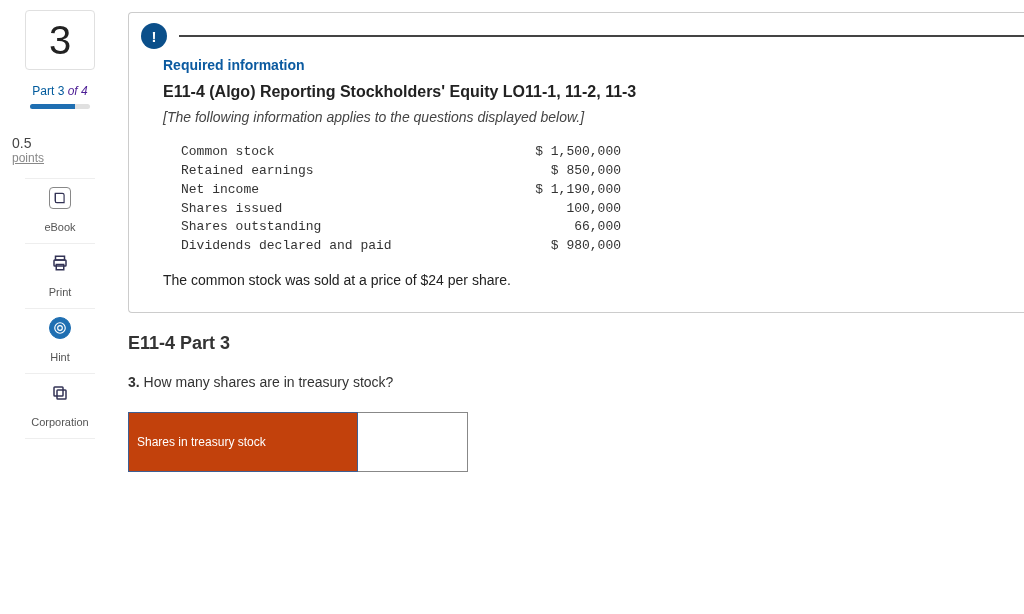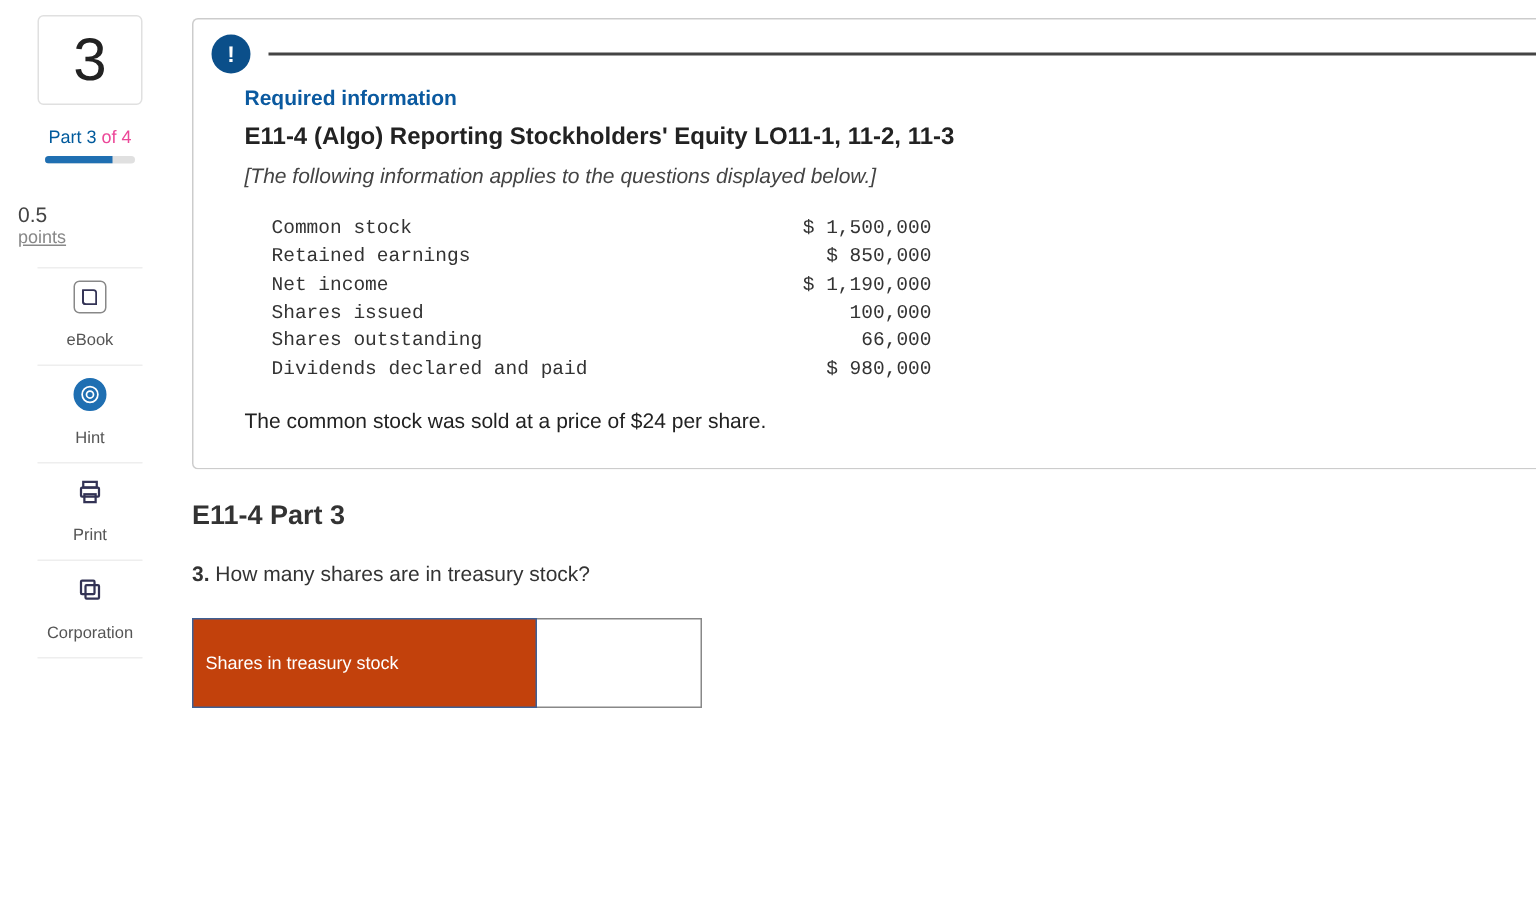--- a/index.html
+++ b/index.html
@@ -30,21 +30,21 @@
     font-weight: 400;
     color: #222;
     margin-bottom: 14px;
   }
   .part-label {
     font-size: 12px;
     color: #005a9c;
     margin-bottom: 6px;
     text-align: center;
   }
-  .part-label .of { color: #ec4899; }
+  .part-label .of { color: #4c1d95; font-style: italic; }
   .progress {
     width: 60px;
     height: 5px;
     background: #e0e0e0;
     border-radius: 3px;
     overflow: hidden;
     margin-bottom: 26px;
   }
   .progress-fill {
     width: 75%;
@@ -205,37 +205,37 @@
   <div class="tool-btn">
     <div class="tool-icon">
       <svg width="14" height="14" viewBox="0 0 24 24" fill="none" stroke="#335" stroke-width="2">
           <path d="M4 4h12a3 3 0 0 1 3 3v13H7a3 3 0 0 1-3-3V4z"></path>
           <path d="M4 4v13a3 3 0 0 0 3 3"></path>
         </svg>
     </div>
     <span>eBook</span>
   </div>
   <div class="tool-btn">
-    <div class="tool-icon hint">
-      <svg width="14" height="14" viewBox="0 0 24 24" fill="none" stroke="#fff" stroke-width="2">
-          <circle cx="12" cy="12" r="9"></circle>
-          <circle cx="12" cy="12" r="4"></circle>
-        </svg>
-    </div>
-    <span>Hint</span>
-  </div>
-  <div class="tool-btn">
     <div class="tool-icon noborder">
       <svg width="18" height="18" viewBox="0 0 24 24" fill="none" stroke="#335" stroke-width="2">
           <rect x="6" y="3" width="12" height="5"></rect>
           <rect x="4" y="8" width="16" height="8" rx="1"></rect>
           <rect x="7" y="14" width="10" height="7"></rect>
         </svg>
     </div>
     <span>Print</span>
+  </div>
+  <div class="tool-btn">
+    <div class="tool-icon hint">
+      <svg width="14" height="14" viewBox="0 0 24 24" fill="none" stroke="#fff" stroke-width="2">
+          <circle cx="12" cy="12" r="9"></circle>
+          <circle cx="12" cy="12" r="4"></circle>
+        </svg>
+    </div>
+    <span>Hint</span>
   </div>
   <div class="tool-btn">
     <div class="tool-icon noborder">
       <svg width="18" height="18" viewBox="0 0 24 24" fill="none" stroke="#335" stroke-width="2">
           <rect x="8" y="8" width="12" height="12" rx="1"></rect>
           <rect x="4" y="4" width="12" height="12" rx="1"></rect>
         </svg>
     </div>
     <span>Corporation</span>
   </div>

